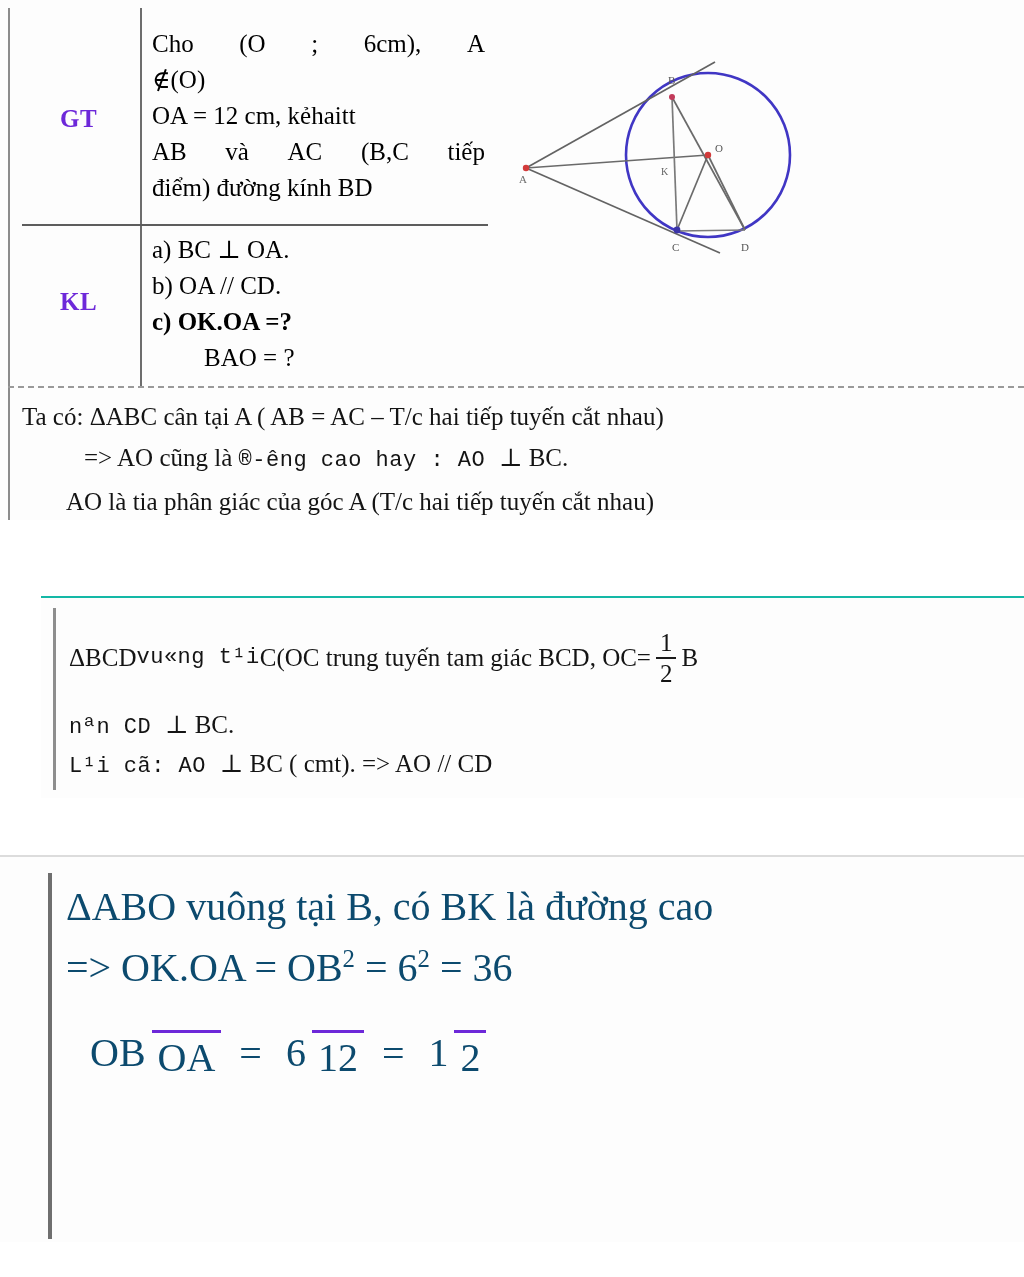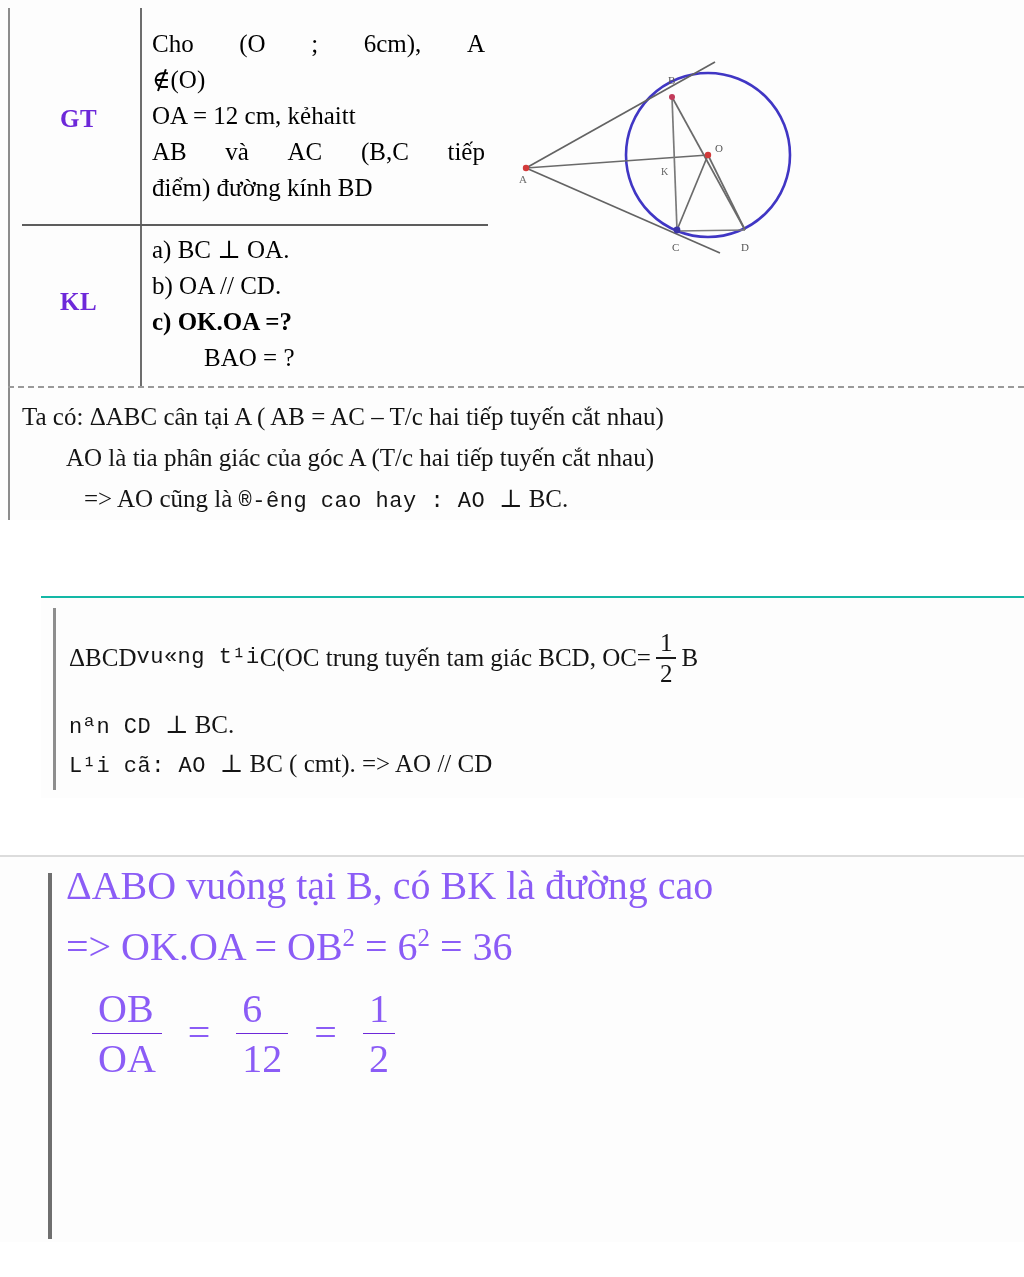--- a/index.html
+++ b/index.html
@@ -183,37 +183,37 @@
   #block-abo .blk-left-rule {
     left: 48px;
     top: 16px;
     bottom: 18px;
     width: 4px;
     background: #6f6f6f;
   }
   #abo-body {
     position: absolute;
     left: 66px;
-    top: 3px;
+    top: 24px;
     width: 950px;
     font-size: 40px;
     line-height: 52px;
-    color: #8b5cf6;
+    color: #0c4a6e;
   }
   #abo-body .ln { white-space: nowrap; }
   .sup { font-size: 0.62em; vertical-align: super; }
   .bigfrac {
     display: inline-flex;
-    flex-direction: column;
+    align-items: center;
     vertical-align: middle;
-    margin: 0 26px;
+    margin: 0 18px;
     line-height: 1.08;
   }
   .bigfrac .num { padding: 0 6px 3px 6px; }
-  .bigfrac .den { padding: 3px 6px 0 6px; border-top: 1px solid #6d28d9; }
+  .bigfrac .den { padding: 3px 6px 0 6px; border-top: 3px solid #6d28d9; }
   .eqrow {
     display: flex;
     align-items: center;
     height: 120px;
   }
   .row-last { margin-top: 44px; }
   .bottom-band {
     position: absolute;
     left: 0;
     top: 1242px;
@@ -299,24 +299,24 @@
       <text x="236" y="211" font-family="Liberation Serif, serif" font-size="11" fill="#555">D</text>
       <text x="210" y="112" font-family="Liberation Serif, serif" font-size="11" fill="#555">O</text>
       <text x="156" y="135" font-family="Liberation Serif, serif" font-size="10" fill="#666">K</text>
     </svg>
   </div>
 
   <div class="dashed-sep"></div>
 
   <div id="proof1">
     <div class="ln">Ta có:  ΔABC cân tại A ( AB = AC – T/c hai tiếp tuyến cắt nhau)</div>
-    <div class="ln i1">AO là tia phân giác của góc A (T/c hai tiếp tuyến cắt nhau)</div>
     <div class="ln i2">
       <span>=&gt; AO cũng là </span><span class="mono">®-êng cao hay : AO </span><span>⊥ BC.</span>
     </div>
+    <div class="ln i1">AO là tia phân giác của góc A (T/c hai tiếp tuyến cắt nhau)</div>
   </div>
 </div>
 
 <div id="block-bcd">
   <div class="blk-left-rule"></div>
   <div id="bcd-body">
 
     <div class="ln l-row1">
       <span>ΔBCD </span>
         <span class="mono">vu«ng t¹i </span>

